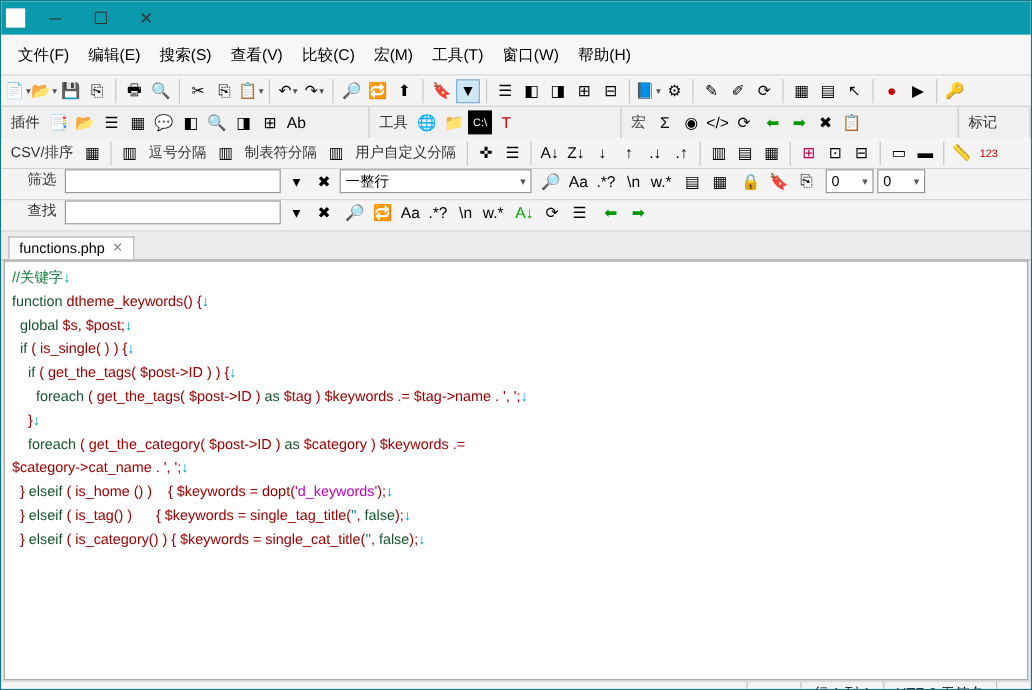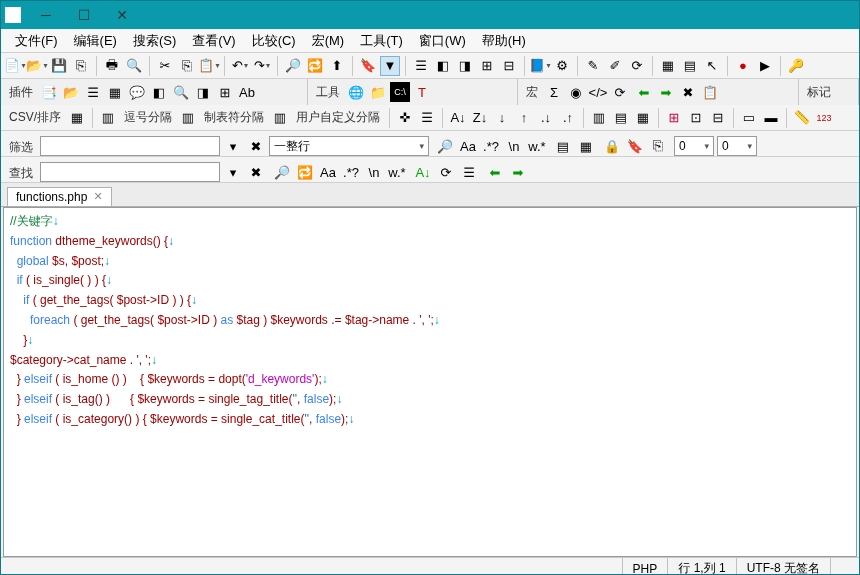--- a/index.html
+++ b/index.html
@@ -2,41 +2,41 @@
 <html><head>
 <meta charset="utf-8">
 <style>
 *{box-sizing:border-box;margin:0;padding:0;font-family:"Microsoft YaHei",Arial,sans-serif;font-size:12px}
 body{width:860px;height:575px;background:#f0f0f0;border:1px solid #0b7a8a;overflow:hidden}
 .titlebar{height:28px;background:#0b9aab;color:#fff;display:flex;align-items:center;padding:0 4px}
 .titlebar .ticon{width:16px;height:16px;background:#fff;margin-right:6px;display:inline-block}
 .titlebar .title{flex:1;font-size:13px}
 .winbtns{display:flex}
 .winbtn{width:38px;height:24px;display:flex;align-items:center;justify-content:center;color:#333;font-size:14px}
-.menubar{height:24px;background:#f7f7f7;display:flex;align-items:center;padding:0 6px;border-bottom:1px solid #d0d0d0}
+.menubar{height:34px;background:#f7f7f7;display:flex;align-items:center;padding:0 6px;border-bottom:1px solid #d0d0d0}
 .menubar span{padding:0 8px;font-size:13px}
 .tb{background:#f4f4f4;border-bottom:1px solid #d0d0d0;display:flex;align-items:center;height:26px;padding:0 4px;gap:2px}
 .tb .sep{width:1px;height:20px;background:#c8c8c8;margin:0 3px}
 .ic{width:20px;height:20px;display:flex;align-items:center;justify-content:center;border:1px solid transparent;font-size:13px}
 .lbl{padding:0 4px;font-size:12px;color:#333}
 .drop{display:flex;align-items:center}
 .drop .ar{font-size:8px;color:#555;margin-left:1px}
 .combo{height:20px;border:1px solid #999;background:#fff;display:flex;align-items:center;padding:0 4px;min-width:40px}
 .combo .ar{margin-left:auto;font-size:9px;color:#555}
 .row4{display:flex}
 .row4 .sec{border-right:1px solid #c8c8c8;display:flex;align-items:center;height:26px;padding:0 4px;gap:2px}
-.frow{display:flex;align-items:flex-end;height:26px;background:#f4f4f4;border-bottom:1px solid #d0d0d0;padding:0 4px;gap:3px}
+.frow{display:flex;align-items:flex-start;height:26px;background:#f4f4f4;border-bottom:1px solid #d0d0d0;padding:0 18px;gap:3px}
 .frow input{height:20px;border:1px solid #999;flex:0 0 180px;padding:0 3px}
 .tabbar{height:24px;background:#ececec;display:flex;align-items:flex-end;padding:0 6px;border-bottom:1px solid #b0b0b0}
 .tab{background:#fff;border:1px solid #b0b0b0;border-bottom:none;padding:2px 8px;display:flex;align-items:flex-start;gap:6px;font-size:12px}
 .tab .x{color:#888;font-size:11px}
 .editor{background:#fff;height:350px;overflow:auto;border:1px solid #999;margin:0 2px;padding:4px 6px;font-family:Consolas,monospace;font-size:15px;line-height:1.65}
 .editor .ln{white-space:pre}
 .c-green{color:#15803d}
-.c-blue{color:#3b82f6}
+.c-blue{color:#14532d}
 .c-red{color:#a00000}
 .c-mag{color:#c000c0}
 .c-teal{color:#008888}
 .c-nl{color:#00a0d0}
 .status{height:22px;background:#f4f4f4;border-top:1px solid #c8c8c8;display:flex;align-items:center;padding:0 8px}
 .status .cell{border-left:1px solid #c0c0c0;padding:0 10px;height:100%;display:flex;align-items:center}
 .status .sp{flex:1}
 </style>
 </head>
 <body>
@@ -244,20 +244,21 @@
 </div>
 
 <div class="editor" id="editor">
     <div class="ln"><span class="c-green">//关键字</span><span class="c-nl">↓</span></div>
     <div class="ln"><span class="c-blue">function</span><span class="c-red"> dtheme_keywords() {</span><span class="c-nl">↓</span></div>
     <div class="ln"><span class="">  </span><span class="c-blue">global</span><span class="c-red"> $s, $post;</span><span class="c-nl">↓</span></div>
     <div class="ln"><span class="">  </span><span class="c-blue">if</span><span class="c-red"> ( is_single( ) ) {</span><span class="c-nl">↓</span></div>
     <div class="ln"><span class="">    </span><span class="c-blue">if</span><span class="c-red"> ( get_the_tags( $post-&gt;ID ) ) {</span><span class="c-nl">↓</span></div>
     <div class="ln"><span class="">      </span><span class="c-blue">foreach</span><span class="c-red"> ( get_the_tags( $post-&gt;ID ) </span><span class="c-blue">as</span><span class="c-red"> $tag ) $keywords .= $tag-&gt;name . ', ';</span><span class="c-nl">↓</span></div>
     <div class="ln"><span class="c-red">    }</span><span class="c-nl">↓</span></div>
+    <div class="ln"><span class="">    </span><span class="c-blue">foreach</span><span class="c-red"> ( get_the_category( $post-&gt;ID ) </span><span class="c-blue">as</span><span class="c-red"> $category ) $keywords .= </span></div>
     <div class="ln"><span class="c-red">$category-&gt;cat_name . ', ';</span><span class="c-nl">↓</span></div>
     <div class="ln"><span class="c-red">  } </span><span class="c-blue">elseif</span><span class="c-red"> ( is_home () )    { $keywords = dopt(</span><span class="c-mag">'d_keywords'</span><span class="c-red">);</span><span class="c-nl">↓</span></div>
     <div class="ln"><span class="c-red">  } </span><span class="c-blue">elseif</span><span class="c-red"> ( is_tag() )      { $keywords = single_tag_title(</span><span class="c-teal">''</span><span class="c-red">, </span><span class="c-blue">false</span><span class="c-red">);</span><span class="c-nl">↓</span></div>
     <div class="ln"><span class="c-red">  } </span><span class="c-blue">elseif</span><span class="c-red"> ( is_category() ) { $keywords = single_cat_title(</span><span class="c-teal">''</span><span class="c-red">, </span><span class="c-blue">false</span><span class="c-red">);</span><span class="c-nl">↓</span></div>
   </div>
 
 <div class="status">
   <span class="sp"></span>
   <span class="cell">PHP</span>
   <span class="cell">行 1,列 1</span>

